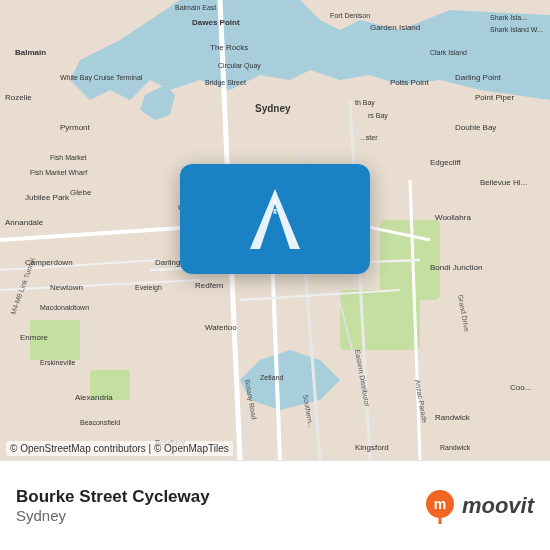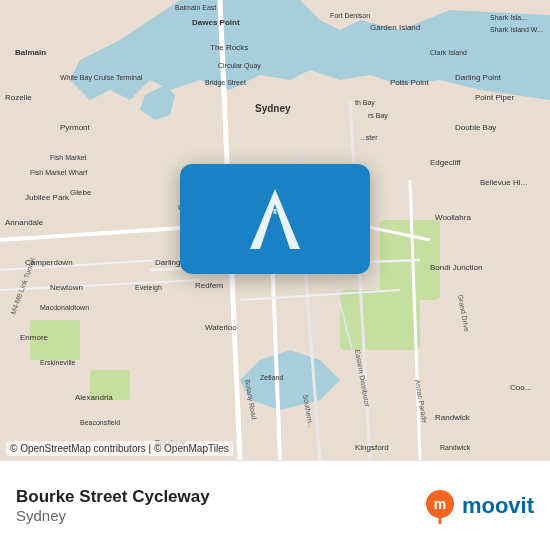--- a/index.html
+++ b/index.html
@@ -111,21 +111,22 @@
     }
 
     #moovit-icon {
       width: 36px;
       height: 36px;
     }
 
     #moovit-text {
       font-size: 22px;
       font-weight: 700;
-      color: #0369a1;
+      color: #404040;
+      font-style: italic;
     }
 
     
   </style>
 </head>
 <body>
 
 <div id="map-container">
   
   <svg id="map-svg" viewBox="0 0 550 460" xmlns="http://www.w3.org/2000/svg">

